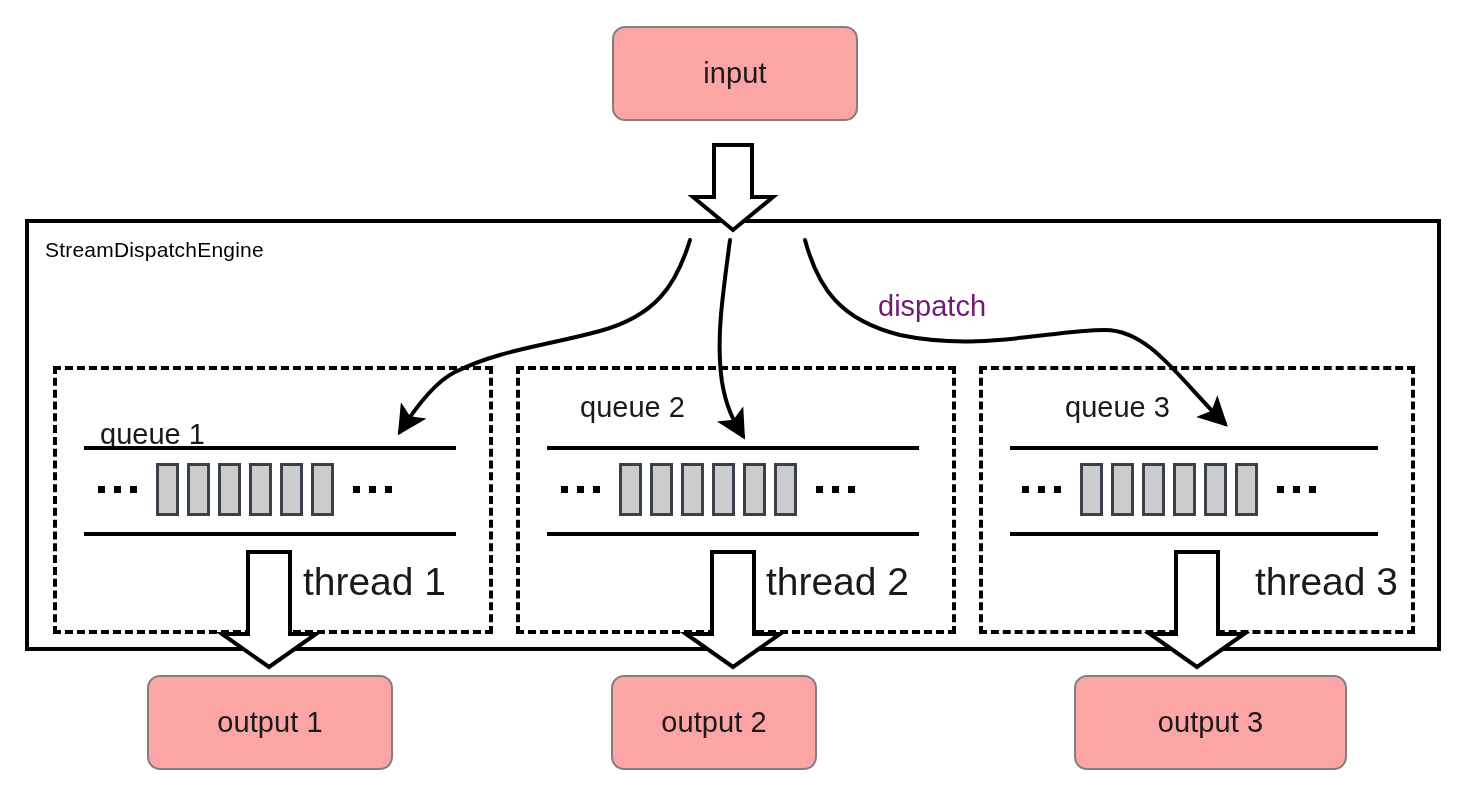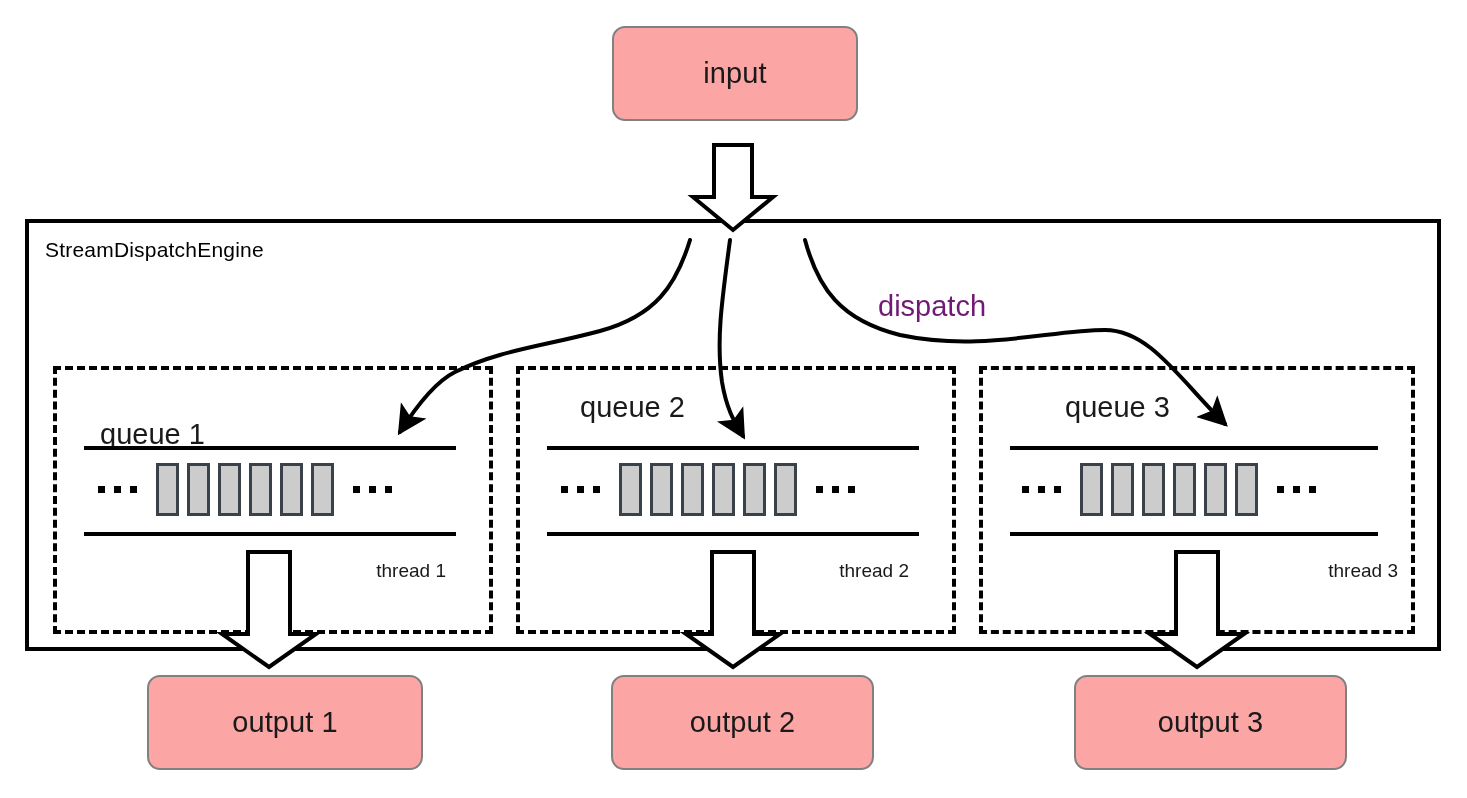--- a/index.html
+++ b/index.html
@@ -74,21 +74,21 @@
     background: transparent;
   }
   .queue-label {
     position: absolute;
     font-size: 29px;
     color: #1a1a1a;
     white-space: nowrap;
   }
   .thread-label {
     position: absolute;
-    font-size: 19px;
+    font-size: 39px;
     color: #1a1a1a;
     white-space: nowrap;
     text-align: right;
   }
   
   .rail {
     position: absolute;
     height: 4px;
     background: #000000;
   }
@@ -204,24 +204,24 @@
     <span class="dots dots-right">
       <span class="dot"></span>
       <span class="dot"></span>
       <span class="dot"></span>
     </span>
   </div>
   <div class="thread-label" style="left:1172px; top:560px; width:226px;">thread 3</div>
 
   <div class="dispatch-label" style="left:878px; top:290px;">dispatch</div>
 
-  <div class="term-box" id="output-box-1" style="left:147px; top:675px; width:276px; height:95px;">
+  <div class="term-box" id="output-box-1" style="left:147px; top:675px; width:246px; height:95px;">
     <span class="term-label">output 1</span>
   </div>
-  <div class="term-box" id="output-box-2" style="left:611px; top:675px; width:263px; height:95px;justify-content:center;">
+  <div class="term-box" id="output-box-2" style="left:611px; top:675px; width:206px; height:95px;justify-content:center;">
     <span class="term-label">output 2</span>
   </div>
   <div class="term-box" id="output-box-3" style="left:1074px; top:675px; width:273px; height:95px;">
     <span class="term-label">output 3</span>
   </div>
 
   <svg class="svg-layer" viewBox="0 0 1467 798">
     <defs>
       <marker id="curvehead" markerWidth="9" markerHeight="9" refX="6.4" refY="4.2" orient="auto" markerUnits="strokeWidth">
         <path d="M0,0.4 L7.4,4.2 L0,8 L1.7,4.2 Z" fill="#000000"></path>

